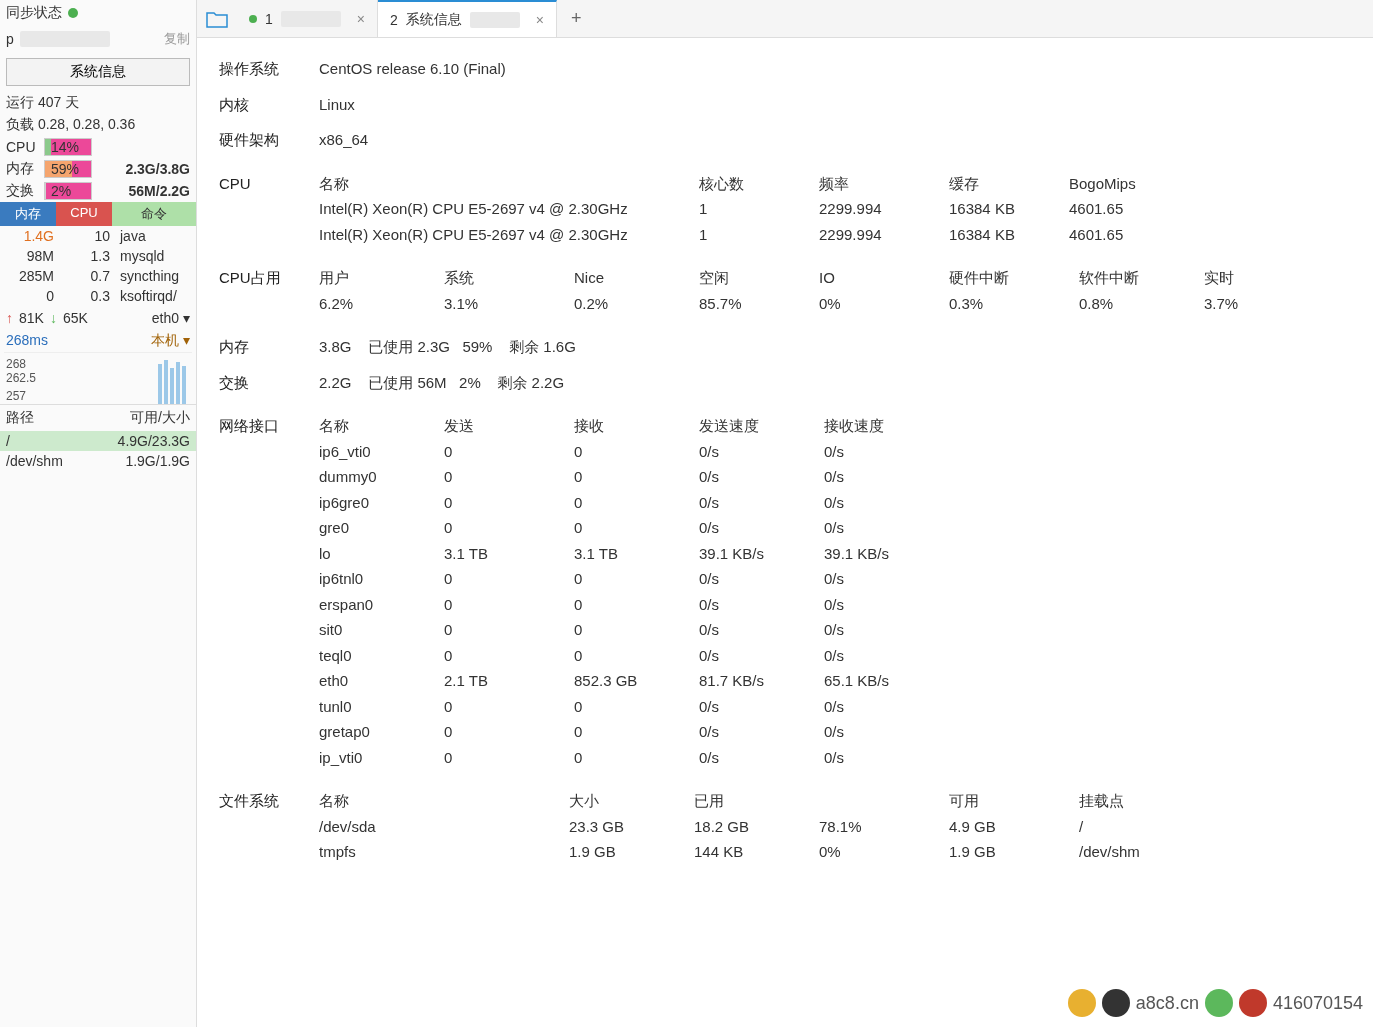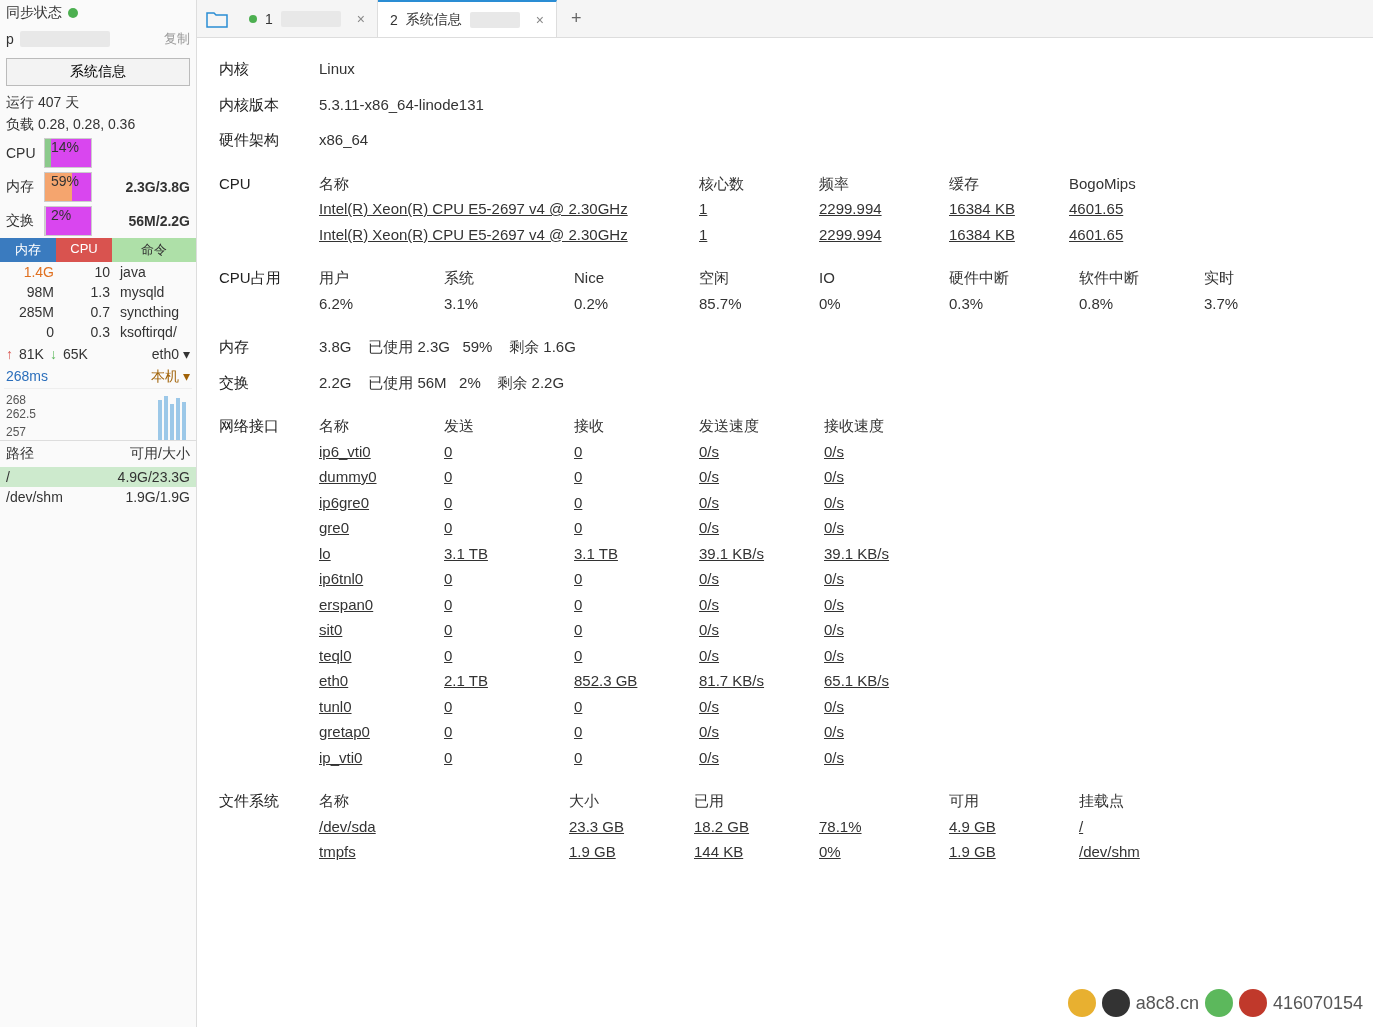--- a/index.html
+++ b/index.html
@@ -6,21 +6,21 @@
 body { font-family: "Microsoft YaHei", Arial, sans-serif; font-size: 14px; color: #333; background: #fff; display: flex; width: 1373px; height: 1027px; overflow: hidden; }
 .sidebar { width: 197px; border-right: 1px solid #ddd; background: #fafafa; display: flex; flex-direction: column; }
 .sync-row { display: flex; align-items: center; padding: 4px 6px; gap: 6px; }
 .dot-green { width: 10px; height: 10px; border-radius: 50%; background: #4caf50; display: inline-block; }
 .blur { background: #e8e8e8; color: transparent; border-radius: 2px; display: inline-block; height: 16px; }
 .copy-label { margin-left: auto; color: #999; font-size: 13px; }
 .sysinfo-btn { margin: 6px; padding: 4px 18px; border: 1px solid #bbb; background: #f3f3f3; cursor: pointer; font-size: 14px; }
 .stat-line { padding: 2px 6px; font-size: 14px; }
 .meter-row { display: flex; align-items: center; padding: 2px 6px; font-size: 14px; gap: 4px; }
 .meter-label { width: 34px; }
-.meter-bar { flex: 0 0 48px; height: 30px; background: #d946ef; border: 1px solid #ccc; position: relative; }
+.meter-bar { flex: 0 0 48px; height: 18px; background: #ec4899; border: 1px solid #ccc; position: relative; }
 .meter-fill { position: absolute; top: 0; left: 0; bottom: 0; }
 .meter-cpu { background: #8bc98b; }
 .meter-mem { background: #f5a56e; }
 .meter-swap { background: #d0d0d0; }
 .pct { width: 40px; text-align: left; padding-left:2px; }
 .ratio { margin-left: auto; font-weight: bold; }
 .proc-header { display: flex; font-size: 13px; }
 .proc-header > div { padding: 3px 6px; text-align: center; }
 .ph-mem { width: 56px; background: #3a7bbf; color: #fff; }
 .ph-cpu { width: 56px; background: #d9534f; color: #fff; }
@@ -53,21 +53,21 @@
 .tab .close { color:#888; margin-left:8px; }
 .tab .dot-g { width:8px; height:8px; border-radius:50%; background:#4caf50; }
 .plus { padding:0 14px; color:#666; cursor:pointer; font-size:18px; }
 .content { padding: 18px 22px; overflow:auto; font-size:15px; line-height:1.7; }
 .info-row { display:flex; margin-bottom:10px; }
 .info-label { width:100px; color:#222; }
 .info-val { flex:1; }
 .section { margin-top:18px; }
 .tbl { width:100%; }
 .tbl .hd { display:flex; color:#333; }
-.tbl .rw { display:flex;text-decoration:underline; }
+.tbl .rw { display:flex; }
 .watermark { position:fixed; bottom:10px; right:10px; display:flex; align-items:center; gap:6px; font-size:18px; color:#555;}
 .watermark .circ { width:28px; height:28px; border-radius:50%; display:inline-block;}
 </style>
 </head>
 <body>
 
 <div class="sidebar">
   <div class="sync-row">
     <span>同步状态</span>
     <span class="dot-green"></span>
@@ -197,26 +197,26 @@
       <span>2</span>
       <span>系统信息</span>
       <span class="blur" style="width:50px"></span>
       <span class="close">×</span>
     </div>
     <div class="plus">+</div>
   </div>
 
   <div class="content">
     <div class="info-row">
+        <div class="info-label">操作系统</div>
+        <div class="info-val">CentOS release 6.10 (Final)</div>
+      </div>
+    <div class="info-row">
         <div class="info-label">内核</div>
         <div class="info-val">Linux</div>
-      </div>
-    <div class="info-row">
-        <div class="info-label">内核版本</div>
-        <div class="info-val">5.3.11-x86_64-linode131</div>
       </div>
     <div class="info-row">
         <div class="info-label">硬件架构</div>
         <div class="info-val">x86_64</div>
       </div>
 
     <div class="section">
       <div class="info-row">
         <div class="info-label">CPU</div>
         <div class="info-val tbl">

